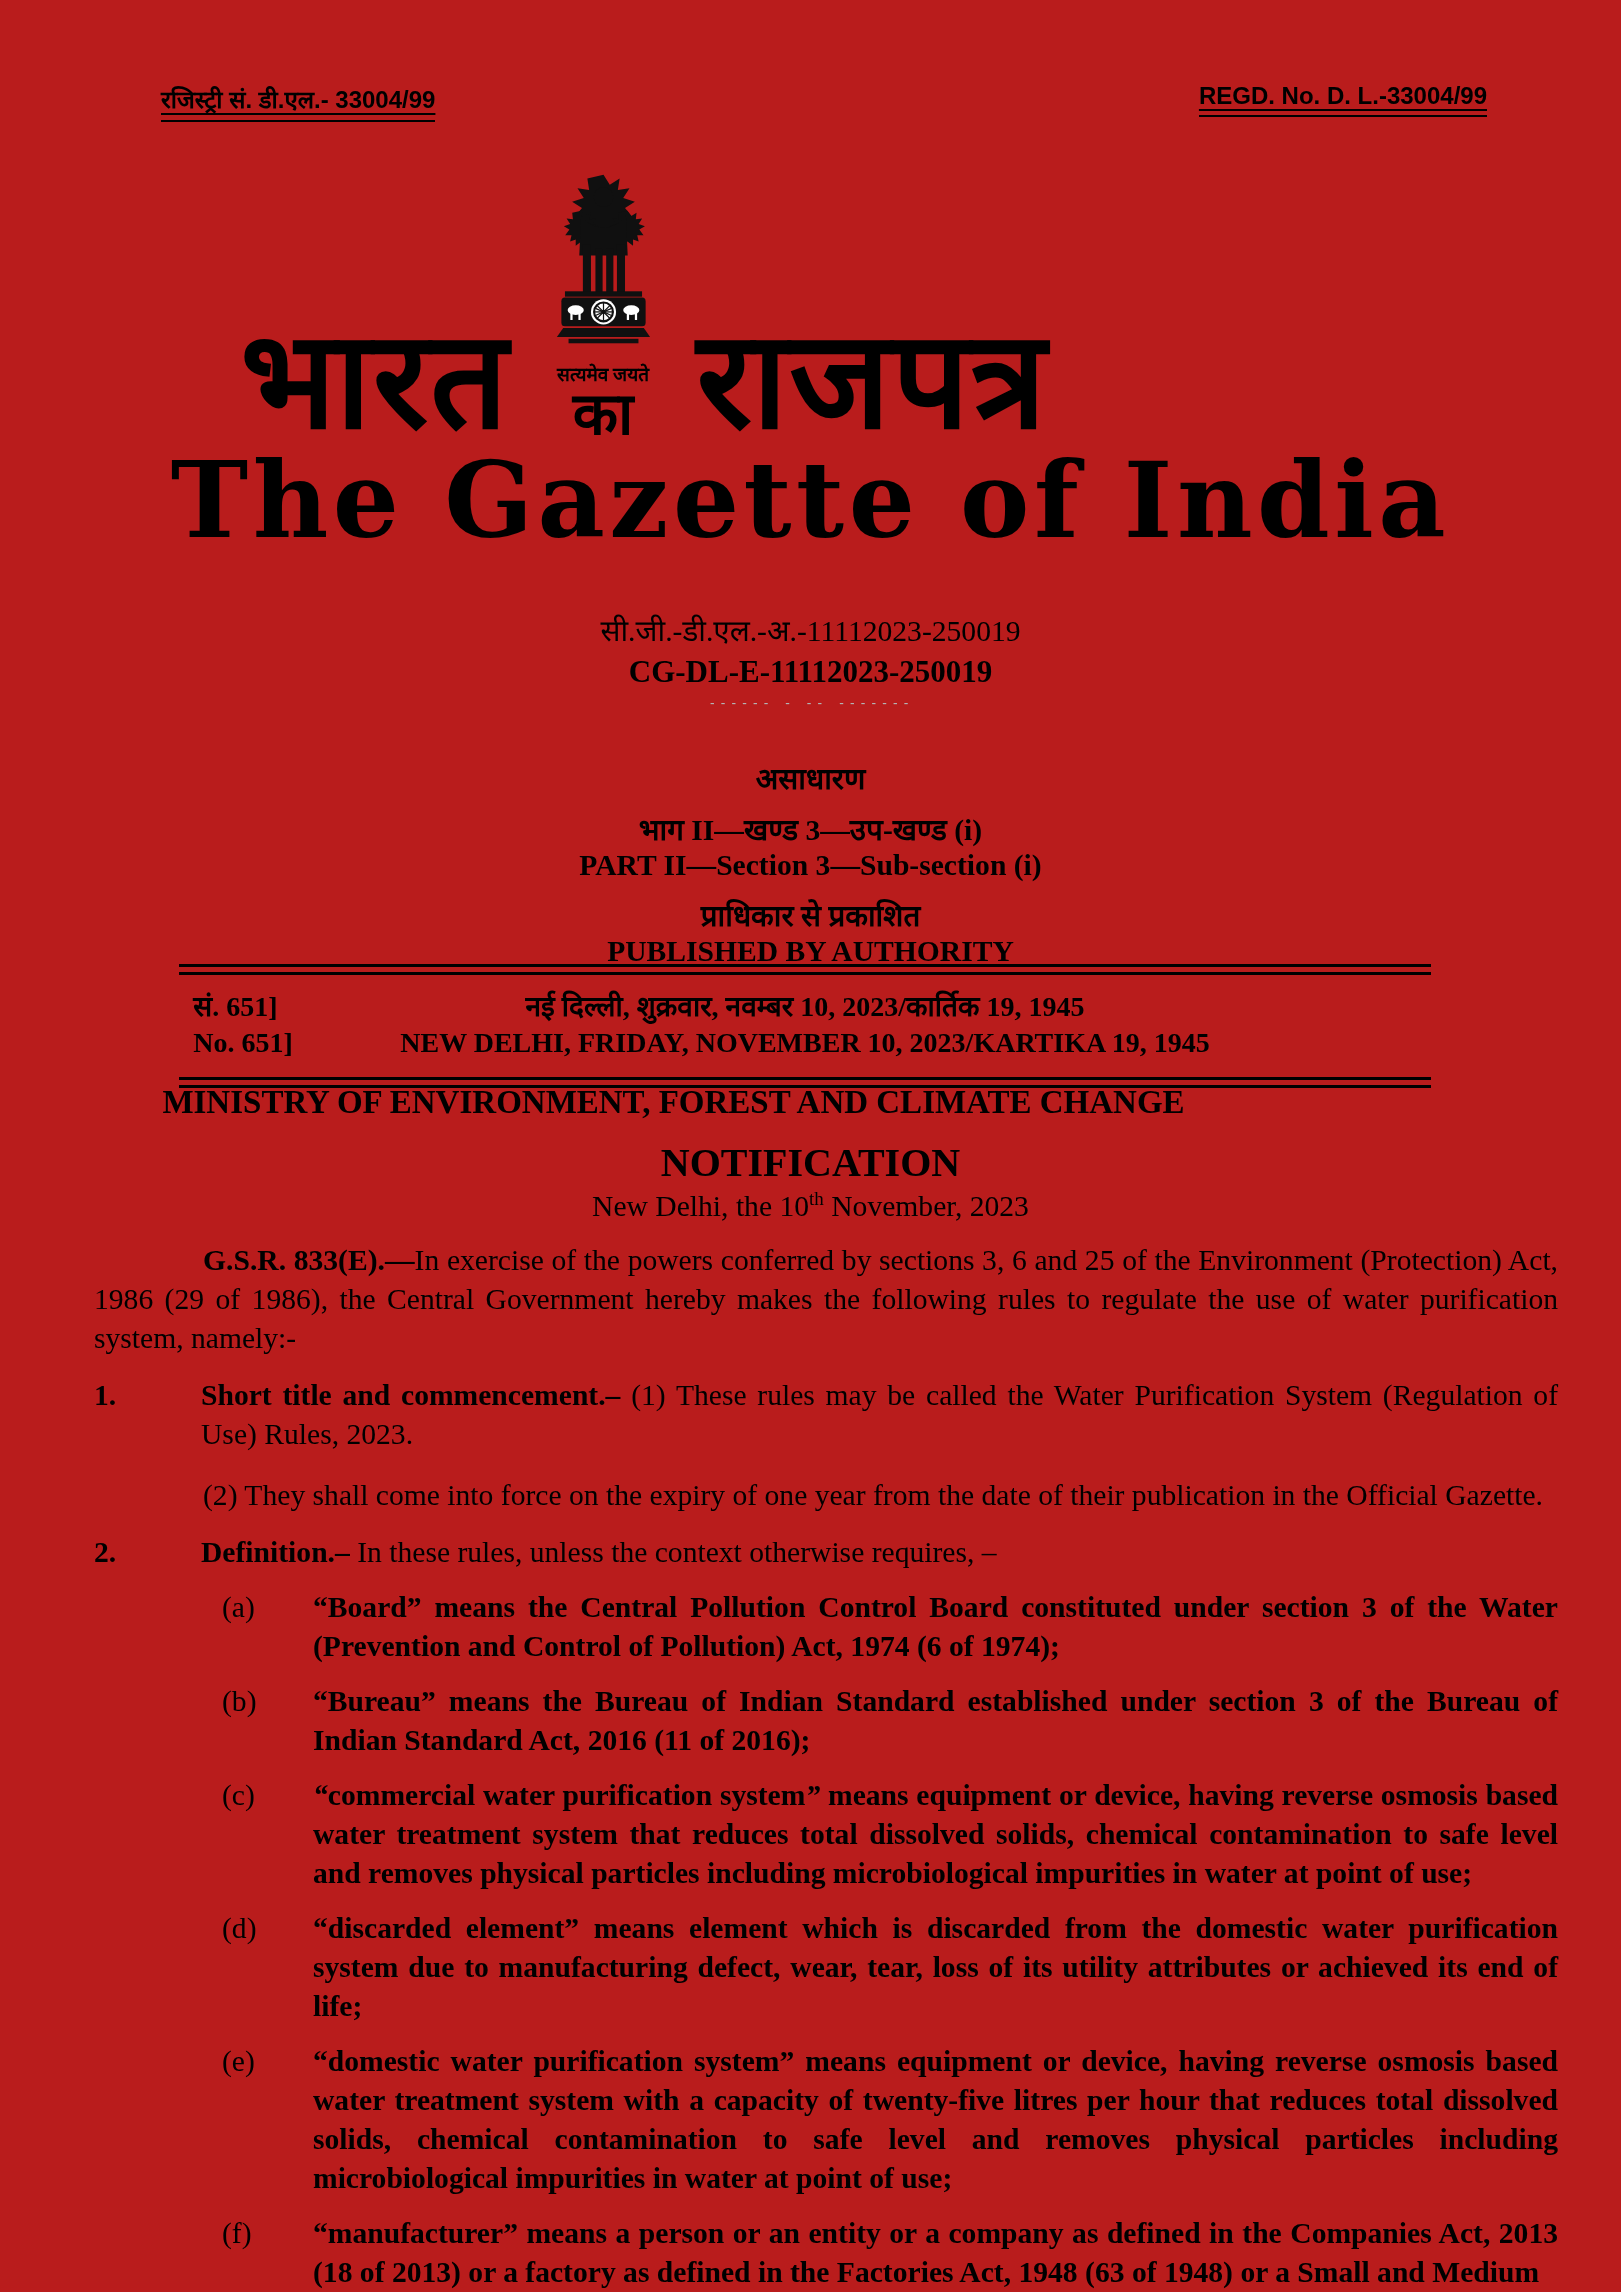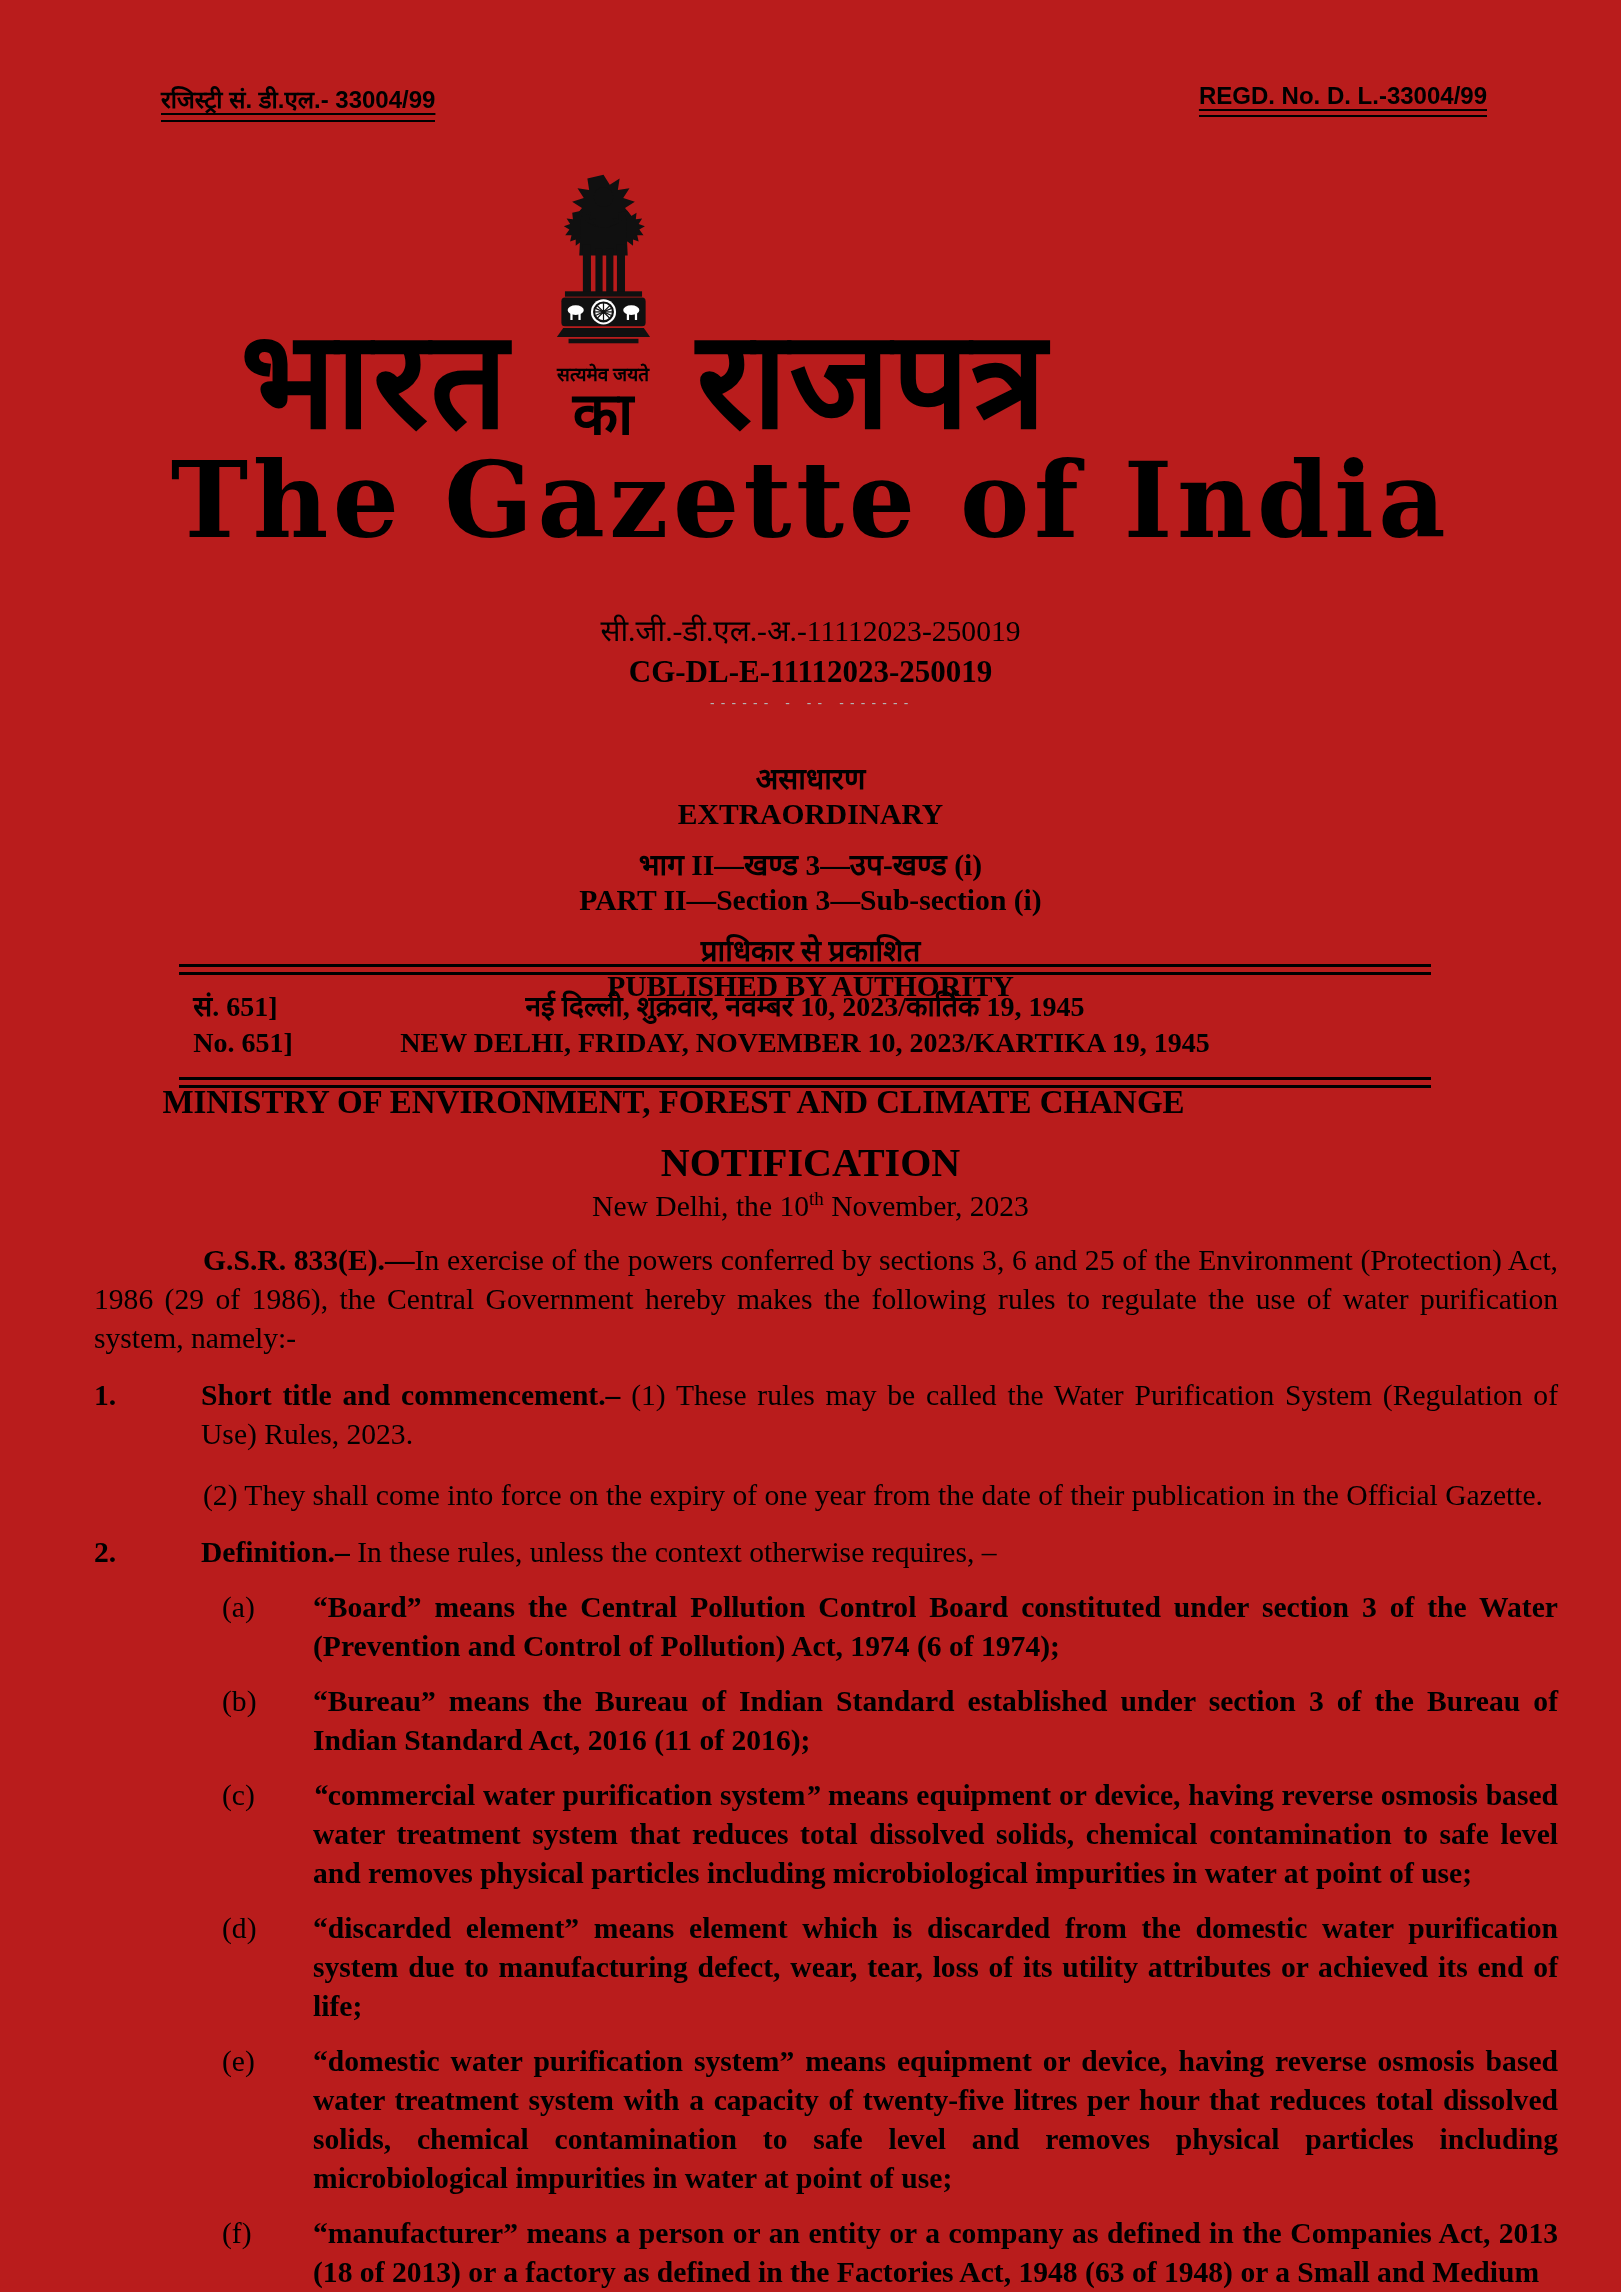--- a/index.html
+++ b/index.html
@@ -150,21 +150,20 @@
   <div id="gazette-title">The Gazette of India</div>
 
   <div id="codes">
     <div class="code-hindi">सी.जी.-डी.एल.-अ.-11112023-250019</div>
     <div class="code-english">CG-DL-E-11112023-250019</div>
     <div class="code-artifact">------  -  --  -------</div>
   </div>
 
   <div id="edition">
     <div class="ed-line">असाधारण</div>
-    <div class="ed-line">EXTRAORDINARY</div>
     <div class="ed-line ed-gap">भाग II—खण्ड 3—उप-खण्ड (i)</div>
     <div class="ed-line">PART II—Section 3—Sub-section (i)</div>
     <div class="ed-line ed-gap">प्राधिकार से प्रकाशित</div>
     <div class="ed-line">PUBLISHED BY AUTHORITY</div>
   </div>
 
   <div id="issue-head">
     <div class="dbl-rule"></div>
     <div class="issue-rows">
       <div class="issue-row">

